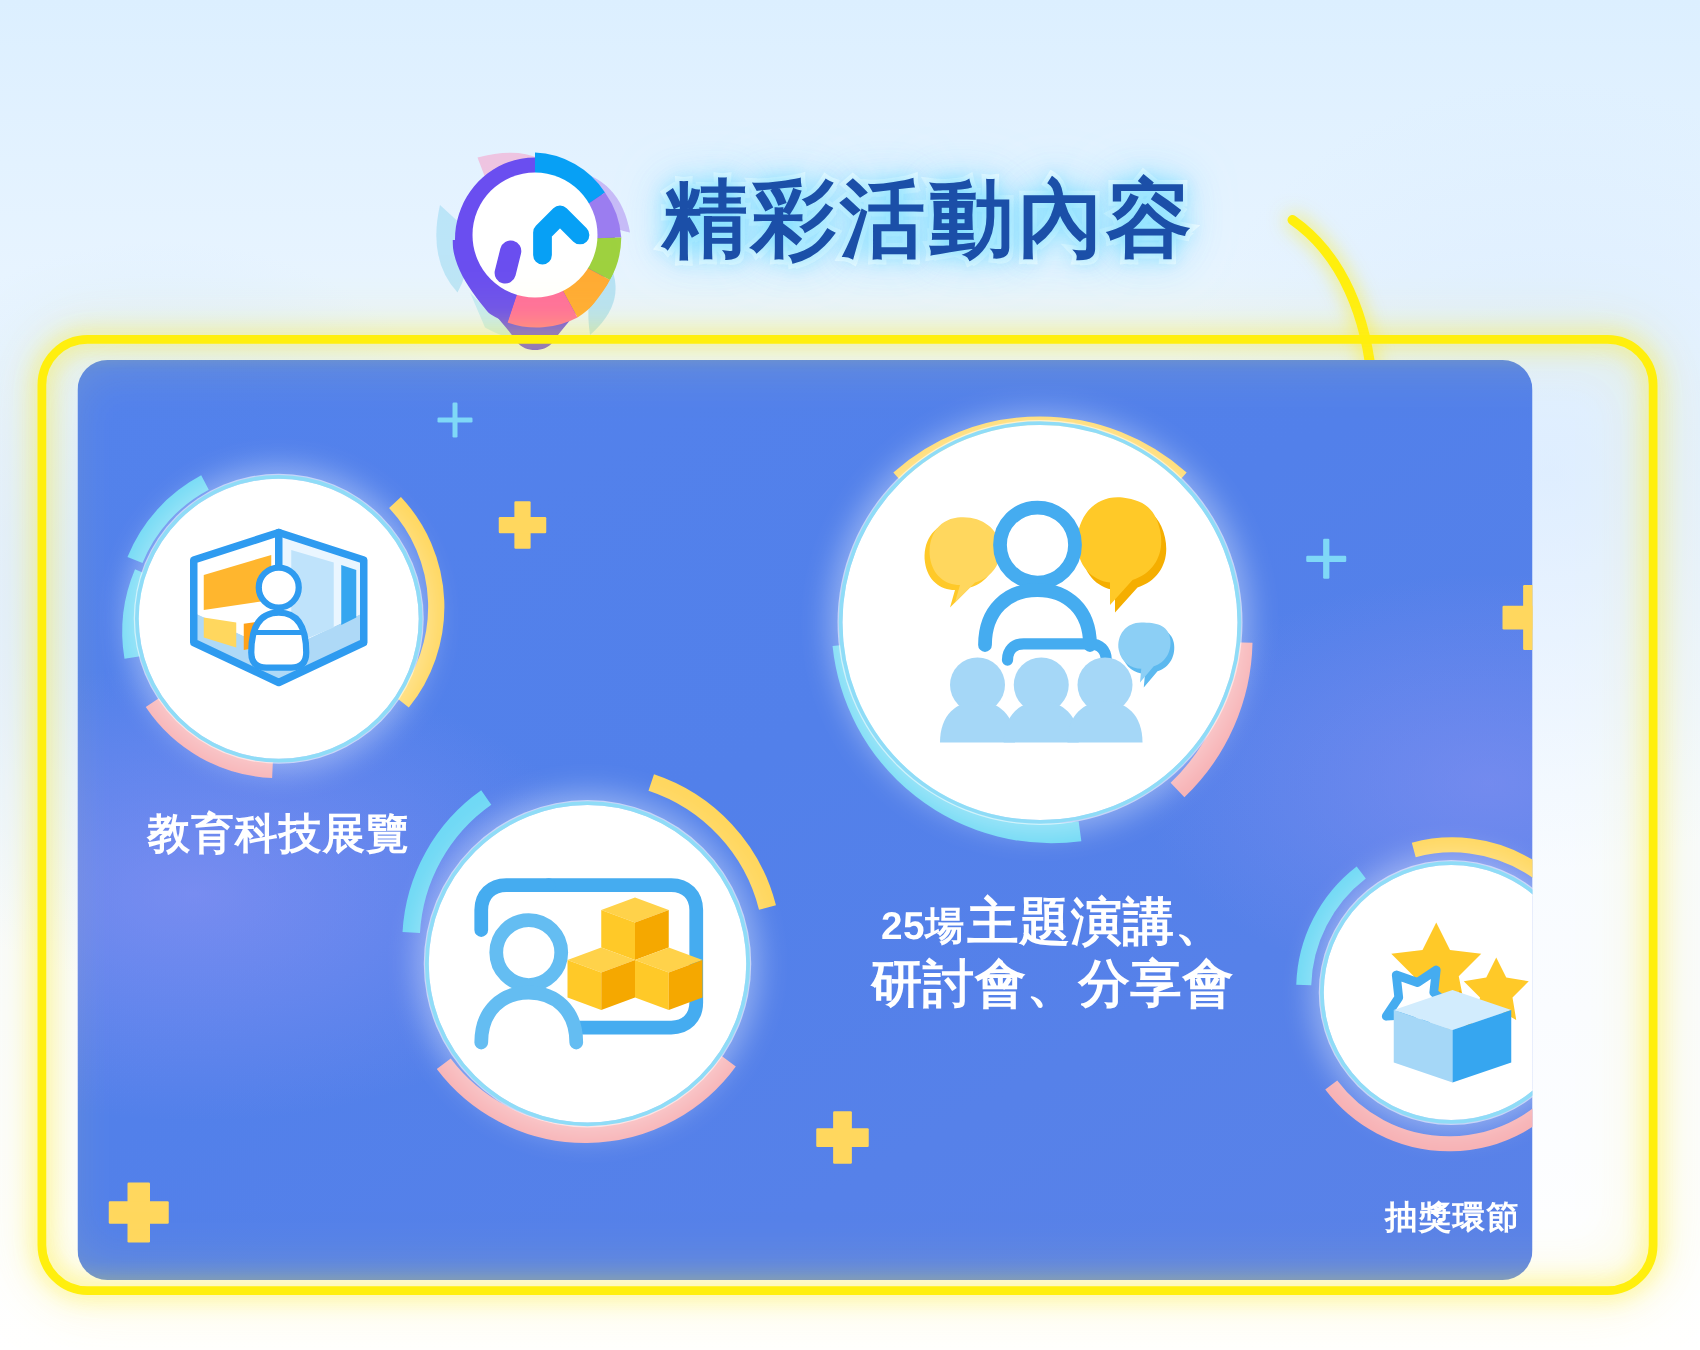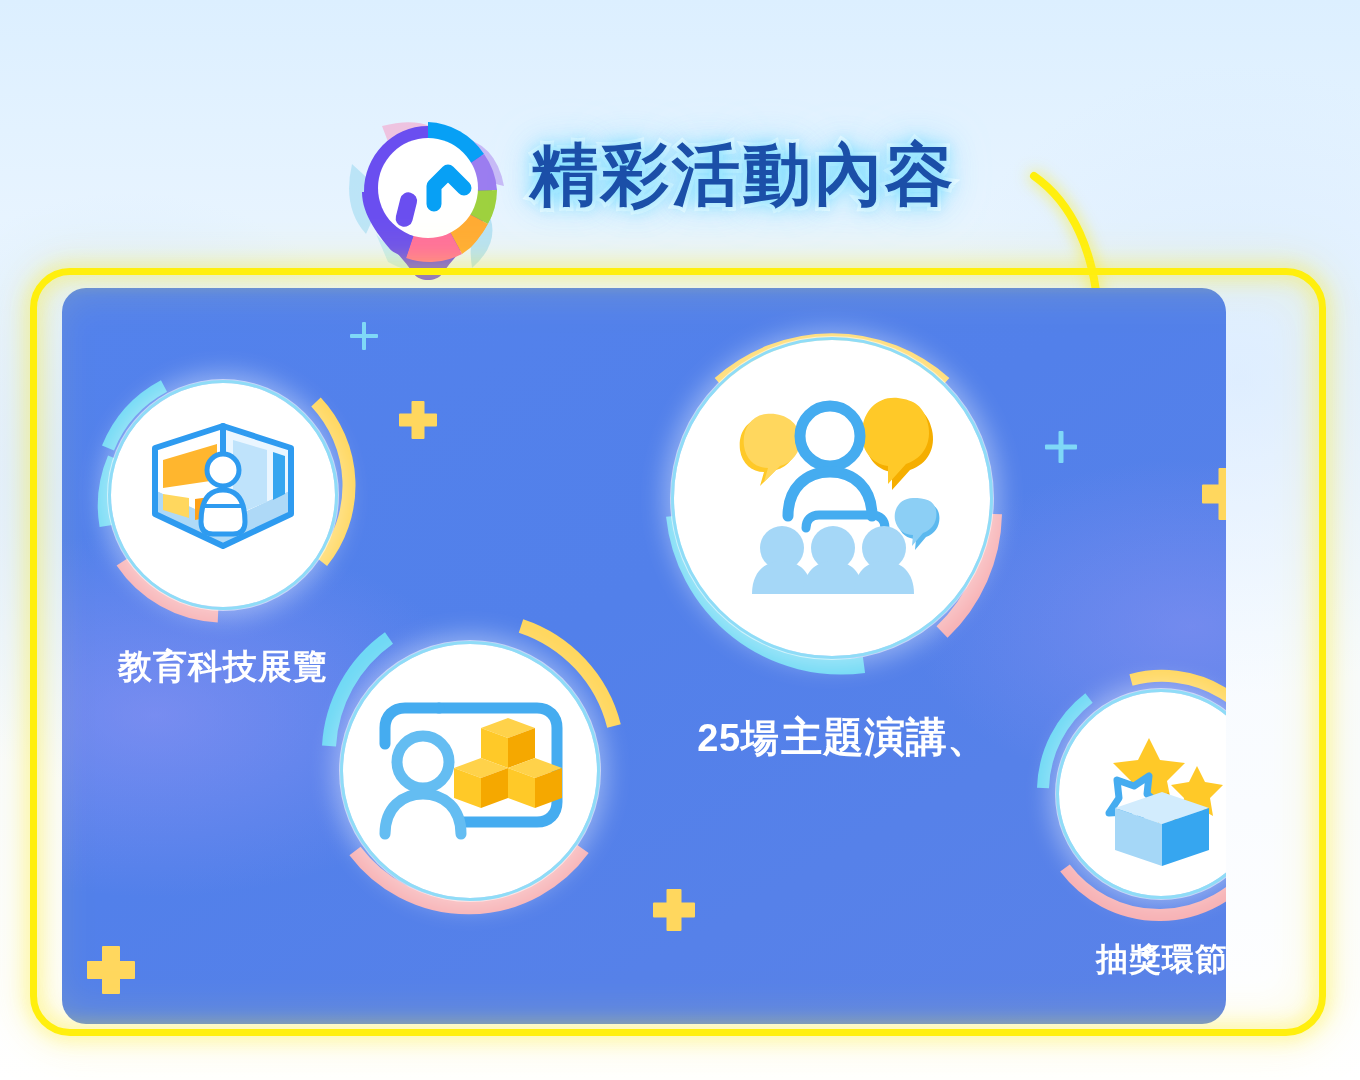--- a/index.html
+++ b/index.html
@@ -137,21 +137,21 @@
     color: #ffffff;
     font-weight: bold;
     font-size: 41px;
     line-height: 46px;
     text-align: center;
     letter-spacing: .5px;
   }
   .hl {
     position: relative;
     display: inline-block;
-    font-size: 38px;
+    font-size: 31px;
     padding: 0 2px;
   }
   .hl::before {
     content: "";
     position: absolute;
     left: -4px;
     right: -4px;
     bottom: 0px;
     height: 17px;
     background: #f4a7ae;
@@ -381,26 +381,27 @@
 
         <path d="M81 72 L86 82 L97 84 L89 92 L91 103 L81 98 L71 103 L73 92 L65 84 L76 82 Z" fill="#f5a800"></path>
 
         <path d="M30 60 L47 66 L62 56 L60 74 L74 86 L56 90 L50 107 L40 92 L22 93 L32 78 Z" fill="#ffffff" stroke="#45acf0" stroke-width="7" stroke-linejoin="round"></path>
 
         <path d="M28 88 L75 72 L122 88 L75 104 Z" fill="#d2ecfd"></path>
         <path d="M28 88 L75 104 L75 146 L28 130 Z" fill="#a5d7f7"></path>
         <path d="M122 88 L122 130 L75 146 L75 104 Z" fill="#36a6f0"></path>
       </svg>
 
-      <div class="node-label" style="left:-25px; top:278px; width:320px; font-size:32px;">抽獎環節</div>
+      <div class="node-label" style="left:-25px; top:296px; width:320px; font-size:26px;">抽獎環節</div>
     </div>
 
     <div class="center-text" style="left:604px; top:426px;">
       <div>
         <span class="hl">25場</span><span>主題演講、</span>
       </div>
+      <div>研討會、分享會</div>
     </div>
 
   </div>
 
   <div class="yellow-frame"></div>
 
 </div>
 
 </body></html>

